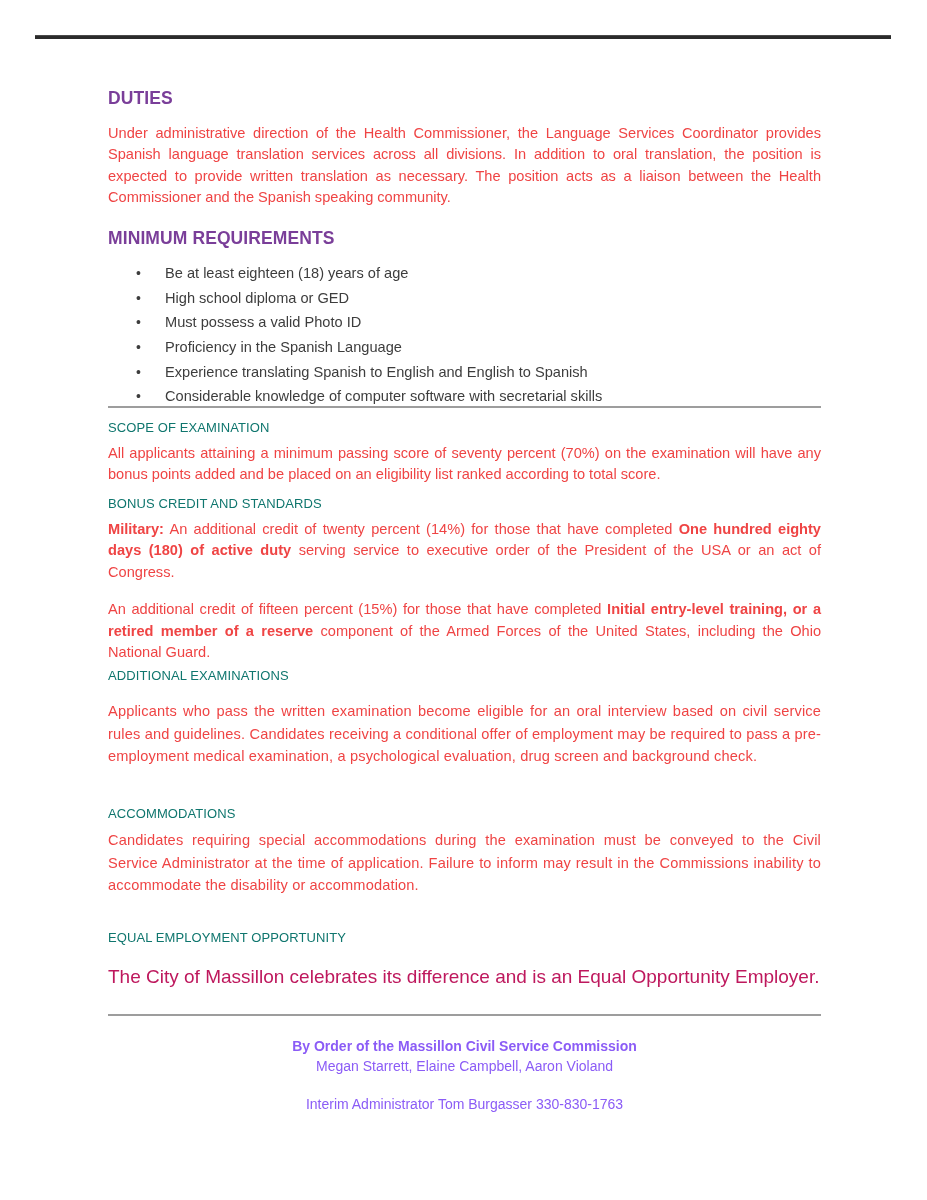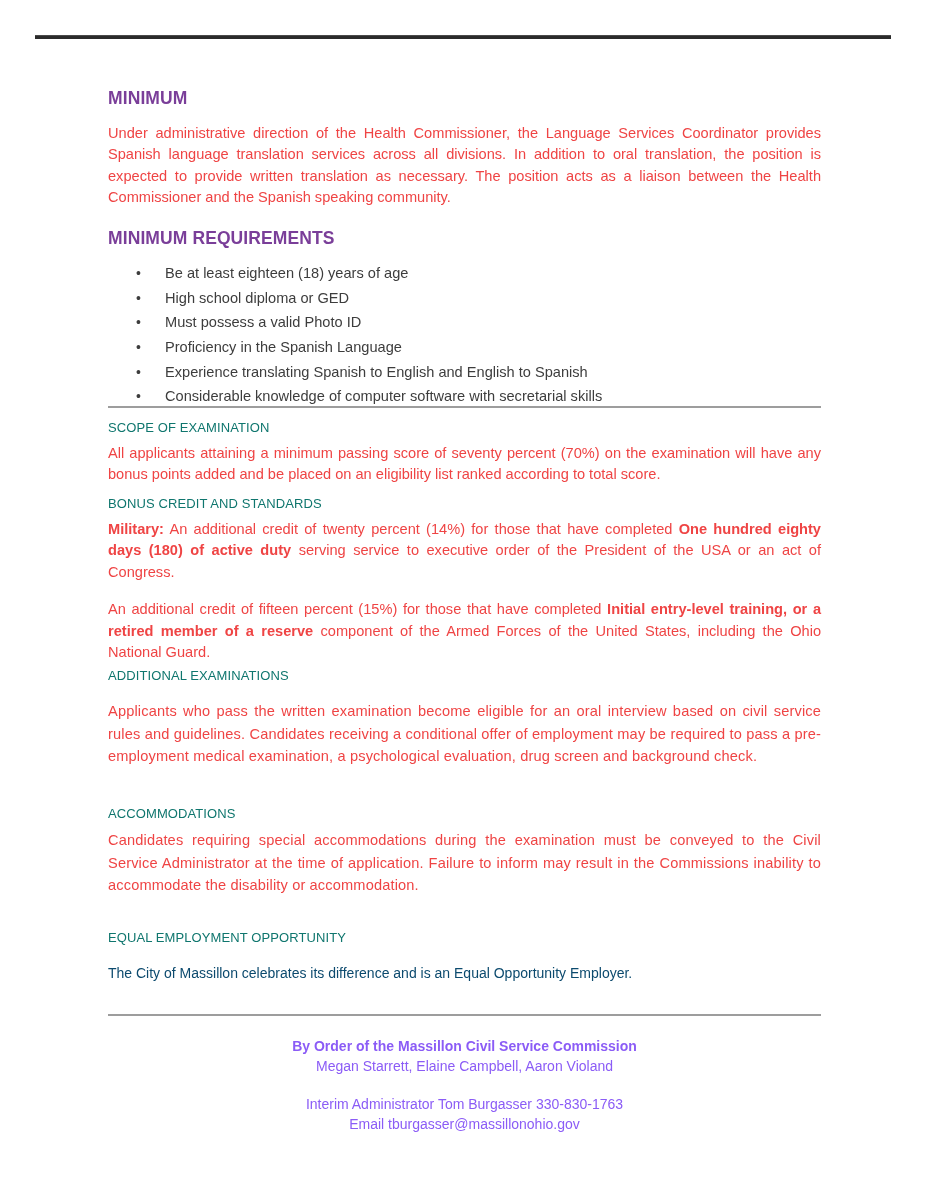--- a/index.html
+++ b/index.html
@@ -91,22 +91,22 @@
 
   hr.gray {
     border: none;
     height: 2px;
     background: #9d9d9d;
     margin: 0;
     width: 713px;
   }
 
   .eeo-line {
-    font-size: 14px;
-    color: #0c4a6e;
+    font-size: 19px;
+    color: #be185d;
     margin: 0;
     line-height: 1.45;
   }
 
   
   .footer {
     position: absolute;
     left: 108px;
     top: 1014px;
     width: 713px;
@@ -139,21 +139,21 @@
 </head>
 <body>
 
 <div class="page">
 
   <div class="top-rule"></div>
 
   <div class="content">
 
     <section class="blk-duties">
-      <h1 class="doc-h">MINIMUM</h1>
+      <h1 class="doc-h">DUTIES</h1>
       <p class="body">Under administrative direction of the Health Commissioner, the Language Services Coordinator provides Spanish language translation services across all divisions.  In addition to oral translation, the position is expected to provide written translation as necessary.  The position acts as a liaison between the Health Commissioner and the Spanish speaking community.</p>
     </section>
 
     <section class="blk-minreq">
       <h1 class="doc-h">MINIMUM REQUIREMENTS</h1>
       <ul class="reqs">
         <li>
           <span class="bullet">•</span>
           <span>Be at least eighteen (18) years of age</span>
         </li>
@@ -211,16 +211,15 @@
     </section>
 
   </div>
 
   <div class="footer">
     <div class="rule"></div>
     <div class="ln b">By Order of the Massillon Civil Service Commission</div>
     <div class="ln">Megan Starrett, Elaine Campbell, Aaron Violand</div>
     <div class="gap"></div>
     <div class="ln">Interim Administrator Tom Burgasser 330-830-1763</div>
-    <div class="ln">Email tburgasser@massillonohio.gov</div>
   </div>
 
 </div>
 
 </body></html>

